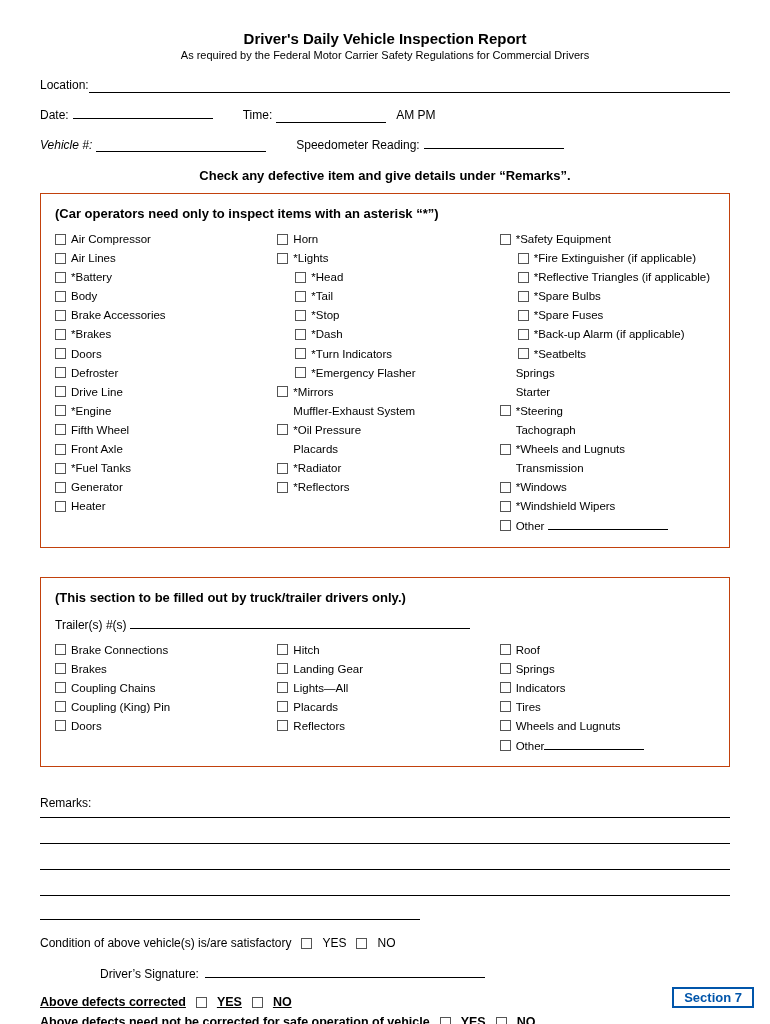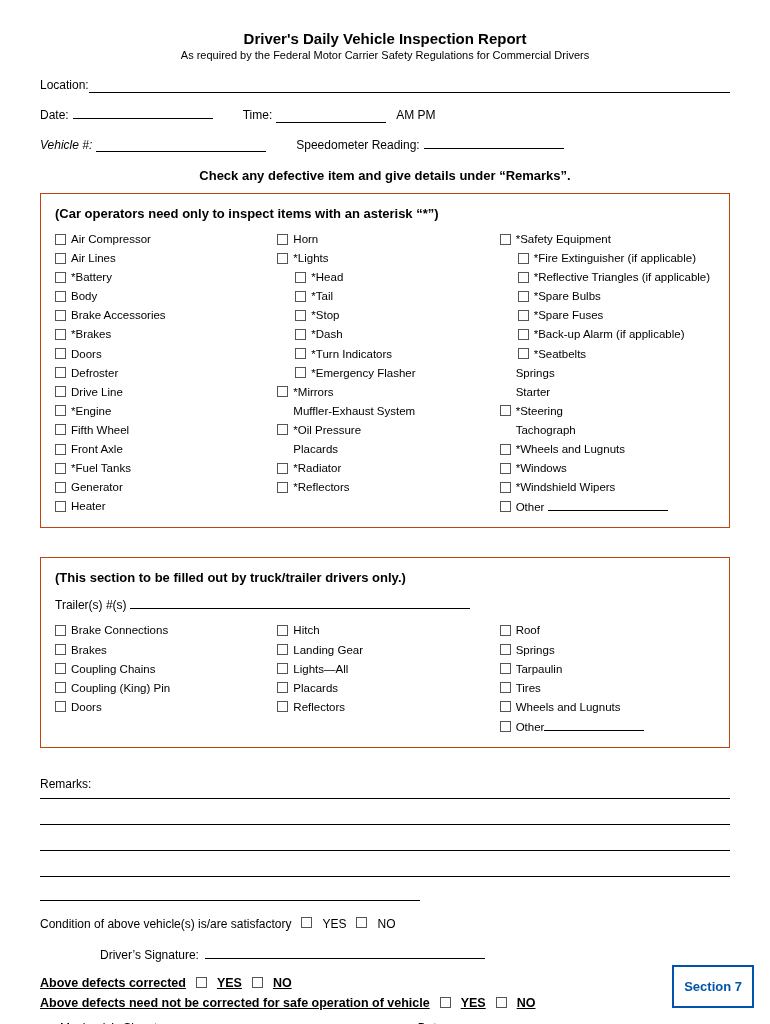--- a/index.html
+++ b/index.html
@@ -108,21 +108,21 @@
     }
     .remarks-first-row {
       display: flex;
       align-items: baseline;
       border-bottom: 1px solid #000;
       height: 22px;
       margin-bottom: 4px;
     }
     .satisfactory-row {
       display: flex;
-      align-items: flex-start;
+      align-items: center;
       gap: 10px;
       margin-bottom: 12px;
       margin-top: 16px;
     }
     .sig-row {
       margin-bottom: 14px;
       display: flex;
       align-items: baseline;
       gap: 6px;
     }
@@ -161,21 +161,21 @@
       height: 16px;
     }
     .section7-badge {
       position: fixed;
       bottom: 16px;
       right: 16px;
       border: 2px solid #0055aa;
       color: #0055aa;
       font-size: 13px;
       font-weight: bold;
-      padding: 12px 10px;
+      padding: 1px 10px;
       background: #fff;
     }
     .no-marker {
       width: 11px;
       height: 11px;
       display: inline-block;
     }
     .other-line {
       border-bottom: 1px solid #000;
       width: 120px;
@@ -413,20 +413,24 @@
           <span class="checkbox"></span>
           <span>*Steering</span>
         </div>
       <div class="checklist-item">
           <span class="no-marker"></span>
           <span>Tachograph</span>
         </div>
       <div class="checklist-item">
           <span class="checkbox"></span>
           <span>*Wheels and Lugnuts</span>
+        </div>
+      <div class="checklist-item">
+          <span class="no-marker"></span>
+          <span>Transmission</span>
         </div>
       <div class="checklist-item">
           <span class="checkbox"></span>
           <span>*Windows</span>
         </div>
       <div class="checklist-item">
           <span class="checkbox"></span>
           <span>*Windshield Wipers</span>
         </div>
       <div class="checklist-item">
@@ -492,21 +496,21 @@
       <div class="checklist-item">
           <span class="checkbox"></span>
           <span>Roof</span>
         </div>
       <div class="checklist-item">
           <span class="checkbox"></span>
           <span>Springs</span>
         </div>
       <div class="checklist-item">
           <span class="checkbox"></span>
-          <span>Tarpaulin</span>
+          <span>Indicators</span>
         </div>
       <div class="checklist-item">
           <span class="checkbox"></span>
           <span>Tires</span>
         </div>
       <div class="checklist-item">
           <span class="checkbox"></span>
           <span>Wheels and Lugnuts</span>
         </div>
       <div class="checklist-item">

